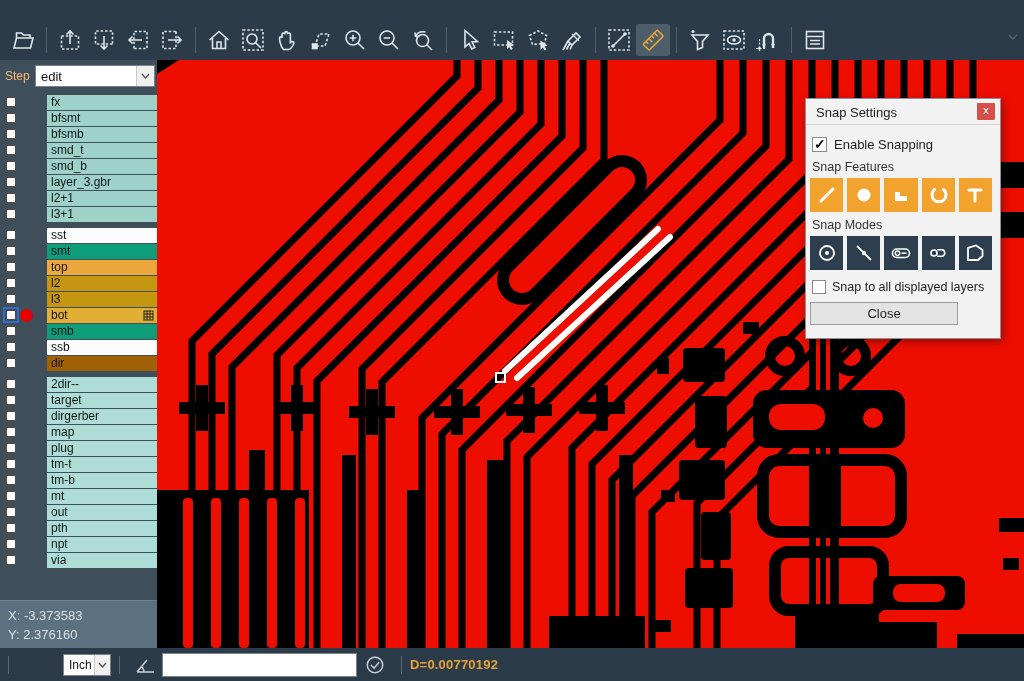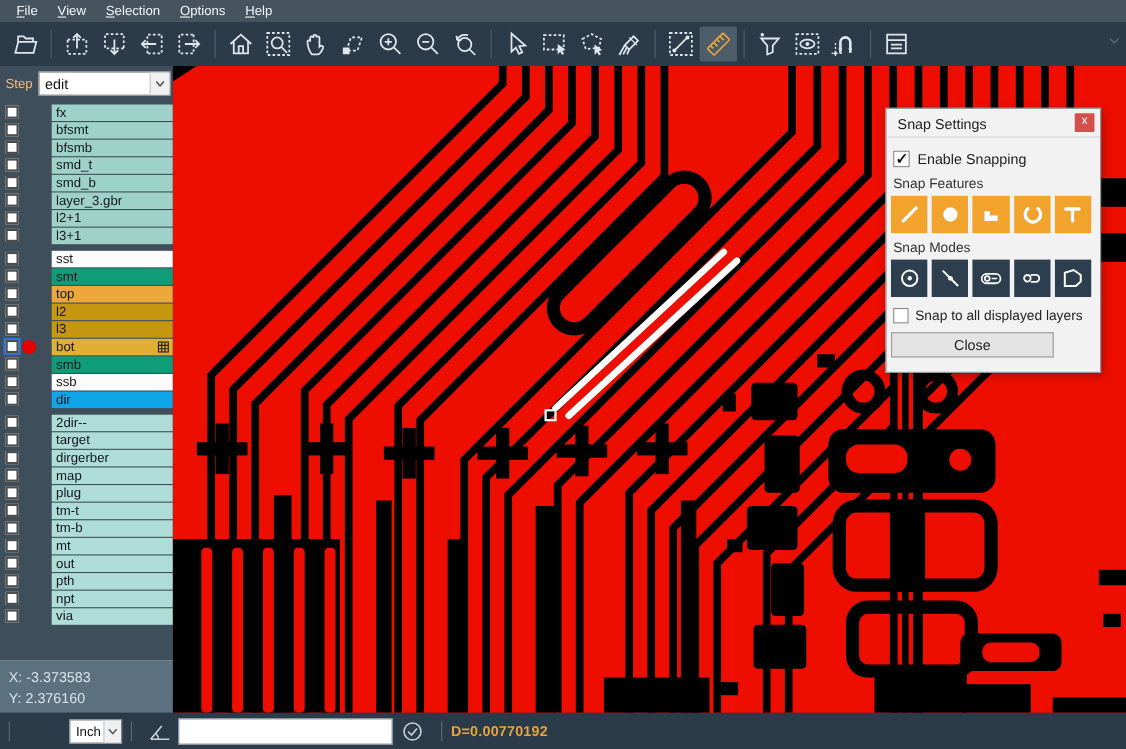--- a/index.html
+++ b/index.html
@@ -42,21 +42,21 @@
     padding-left:4px; line-height:15px; position:relative; white-space:nowrap; overflow:hidden; }
   .lgrid { display:none; position:absolute; right:3px; top:2px; }
   .lgap { height:5px; }
   .c-teal  { background:#9ED2C9; }
   .c-cyan  { background:#AEDCD6; }
   .c-white { background:#FCFCFC; }
   .c-green { background:#0E9C79; }
   .c-amber { background:#ECA73D; }
   .c-gold  { background:#C5960F; }
   .c-gold2 { background:#E2AF35; }
-  .c-gray  { background:#0ea5e9; }
+  .c-gray  { background:#a16207; }
 
   
   .xypanel { position:absolute; left:0; top:600px; width:157px; height:48px; background:#5b717f;
     border-top:1px solid #6d8290; color:#d9e1e6; font-size:13px; padding:5px 0 0 8px; line-height:19px; }
 
   
   .canvas { position:absolute; left:157px; top:60px; width:867px; height:588px; background:#ED0E00; }
   .canvas svg { display:block; }
 
   
@@ -92,27 +92,20 @@
   .chk2 { width:14px; height:14px; background:#fff; border:1px solid #8a8a8a; flex:0 0 auto; }
   .chklabel2 { margin-left:6px; font-size:12.5px; color:#222; }
   .dclosebtn { margin:2px 0 0 0; width:148px; height:23px; background:#e3e3e3; border:1px solid #9a9a9a;
     font-size:13px; color:#222; text-align:center; line-height:21px; cursor:default; }
 </style>
 </head>
 <body>
 
 <div class="app">
 
-  <div class="menubar">
-    <span class="menu-item">File</span>
-    <span class="menu-item">View</span>
-    <span class="menu-item">Selection</span>
-    <span class="menu-item">Options</span>
-    <span class="menu-item">Help</span>
-  </div>
 
   <div class="toolbar">
     <div class="tbtn">
       <svg width="26" height="26" viewBox="0 0 26 26">
         <path d="M4,21 L6.5,11 H23 L20.5,21 Z"></path>
           <path d="M6.5,11 V6 H11.5 L13.5,8 H20 V11"></path>
       </svg>
     </div>
     <div class="tsep"></div>
     <div class="tbtn">

